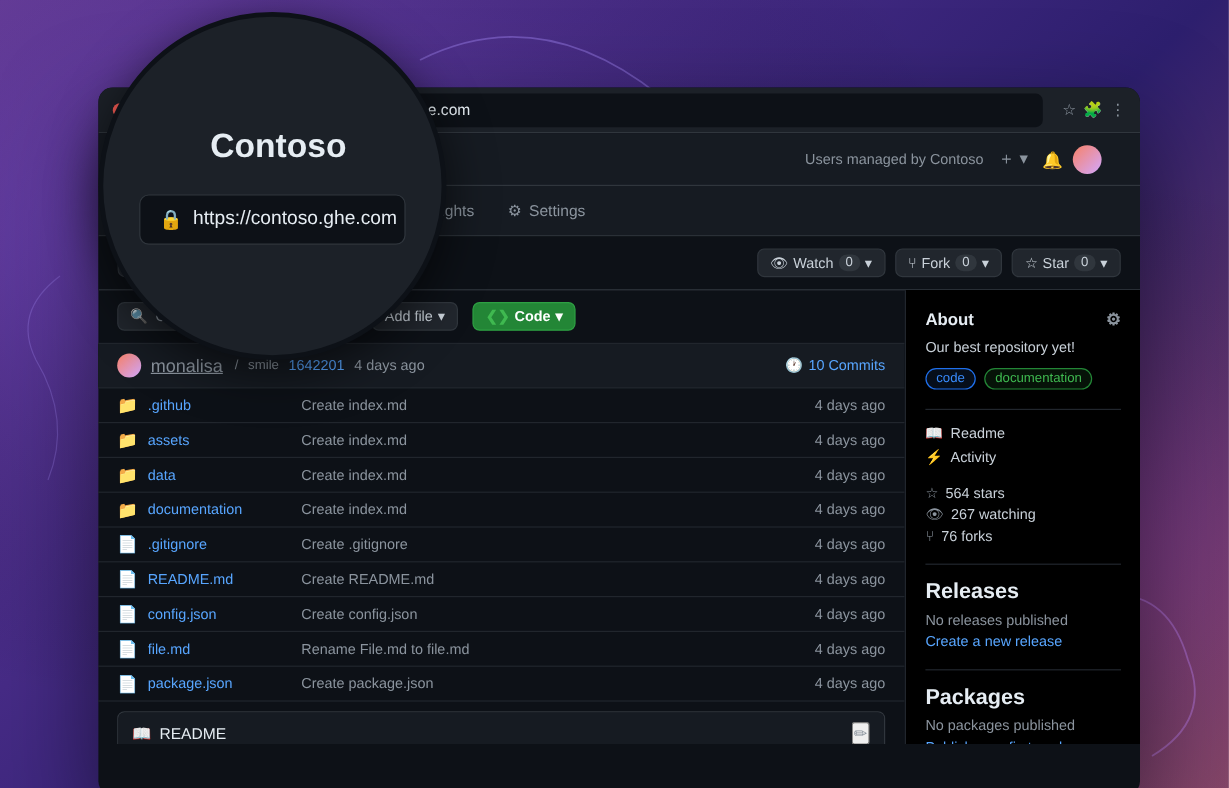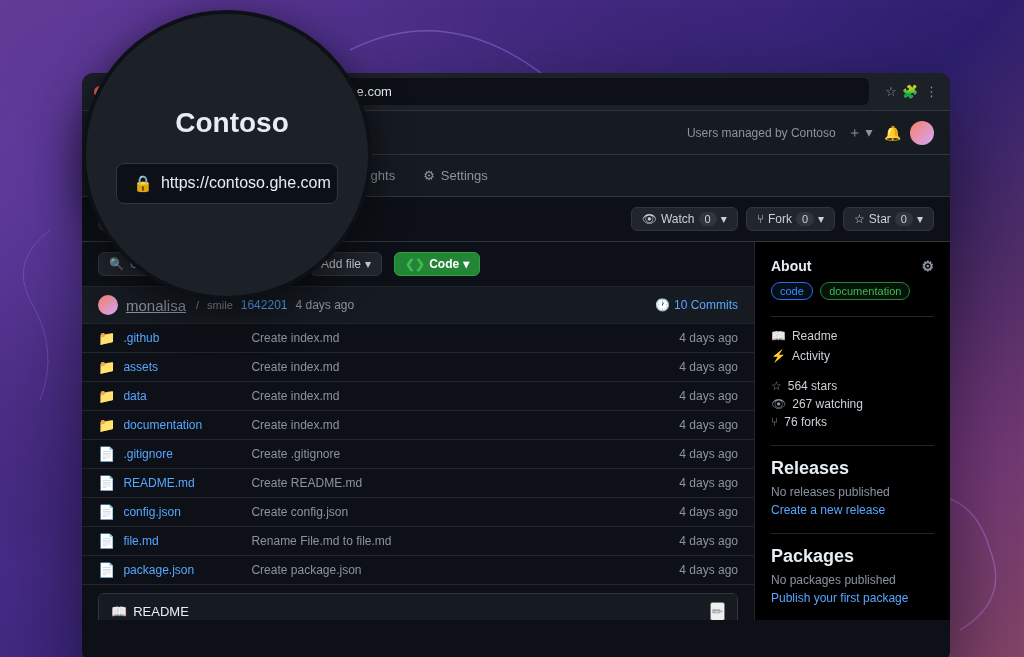--- a/index.html
+++ b/index.html
@@ -85,21 +85,21 @@
       color: #8b949e;
       font-size: 13px;
     }
 
     
     .gh-header {
       background: #161b22;
       height: 44px;
       display: flex;
       align-items: center;
-      padding: 0 16px;
+      padding: 0 32px;
       gap: 12px;
       border-bottom: 1px solid #30363d;
     }
     .gh-logo { color: #e6edf3; font-size: 18px; }
     .gh-search {
       background: #0d1117;
       border: 1px solid #30363d;
       border-radius: 6px;
       color: #8b949e;
       font-size: 12px;
@@ -627,20 +627,21 @@
 
       </div>
     </div>
 
     <div class="sidebar">
       <div class="sidebar-section">
         <div class="sidebar-title">
           <span>About</span>
           <span class="sidebar-gear">⚙</span>
         </div>
+        <div class="sidebar-desc">Our best repository yet!</div>
         <div>
           <span class="tag tag-code">code</span>
           <span class="tag tag-doc">documentation</span>
         </div>
       </div>
 
       <hr class="sidebar-divider">
 
       <div class="sidebar-section">
         <div class="sidebar-link">

